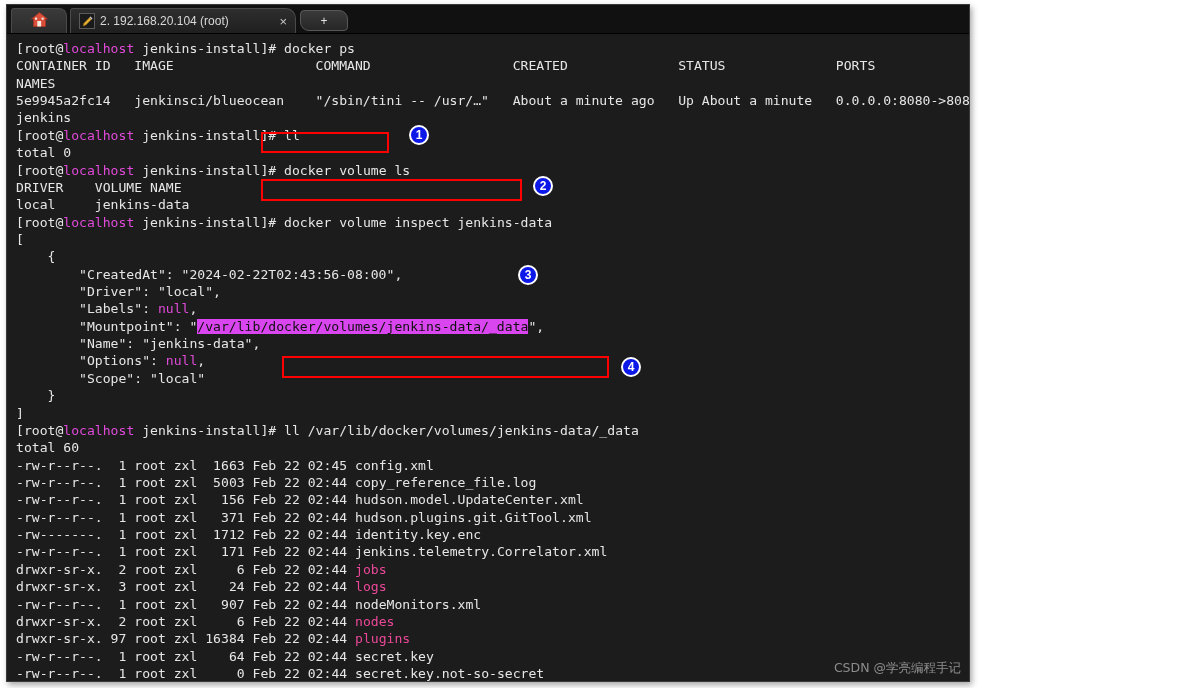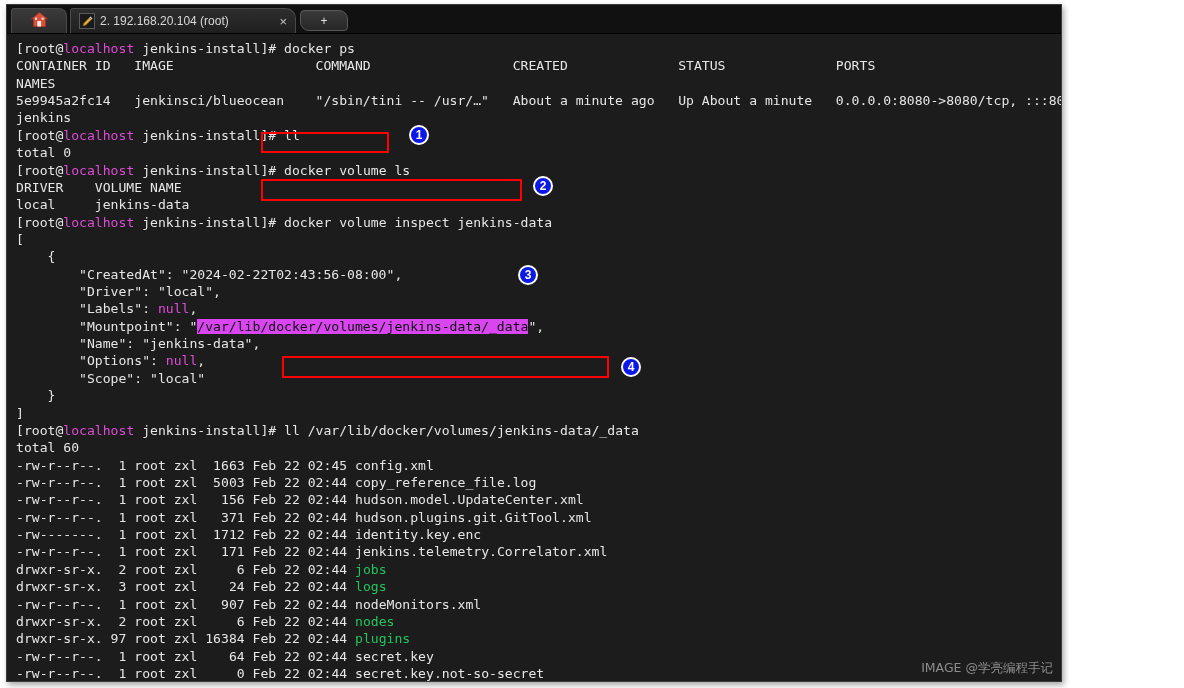--- a/index.html
+++ b/index.html
@@ -17,21 +17,21 @@
     width: 1184px;
     height: 688px;
     background: #ffffff;
   }
 
   
   .window {
     position: absolute;
     left: 6px;
     top: 4px;
-    width: 1056px;
+    width: 964px;
     height: 678px;
     background: #1c1c1c;
     box-shadow: 2px 3px 6px rgba(0,0,0,0.35);
     border: 1px solid #3a3a3a;
     box-sizing: border-box;
     overflow: hidden;
   }
 
   
   .tabbar {
@@ -139,21 +139,21 @@
     line-height: 17.37px;
     color: #e6e6e6;
     white-space: pre;
     letter-spacing: 0px;
   }
 
   .line { height: 17.37px; white-space: pre; }
 
   .c-white   { color: #e6e6e6; }
   .c-magenta { color: #e04ad8; margin-top: 8px; }
-  .c-cyan    { color: #22c55e; }
+  .c-cyan    { color: #ec4899; }
 
   .sel {
     background: #d946ef;
     color: #101010;
   }
 
   
   .redbox {
     position: absolute;
     border: 2px solid #ff0000;
@@ -234,15 +234,15 @@
           <div class="redbox" style="left: 254px; top: 98px; width: 128px; height: 21px;"></div>
           <div class="redbox" style="left: 254px; top: 145px; width: 261px; height: 22px;"></div>
           <div class="redbox" style="left: 275px; top: 322px; width: 327px; height: 22px;"></div>
           <div class="badge" style="left: 402px; top: 91px;">1</div>
           <div class="badge" style="left: 526px; top: 142px;">2</div>
           <div class="badge" style="left: 511px; top: 231px;">3</div>
           <div class="badge" style="left: 614px; top: 323px;">4</div>
         </div>
     </div>
 
-    <div class="watermark">IMAGE @学亮编程手记</div>
+    <div class="watermark">CSDN @学亮编程手记</div>
   </div>
 </div>
 
 </body></html>

